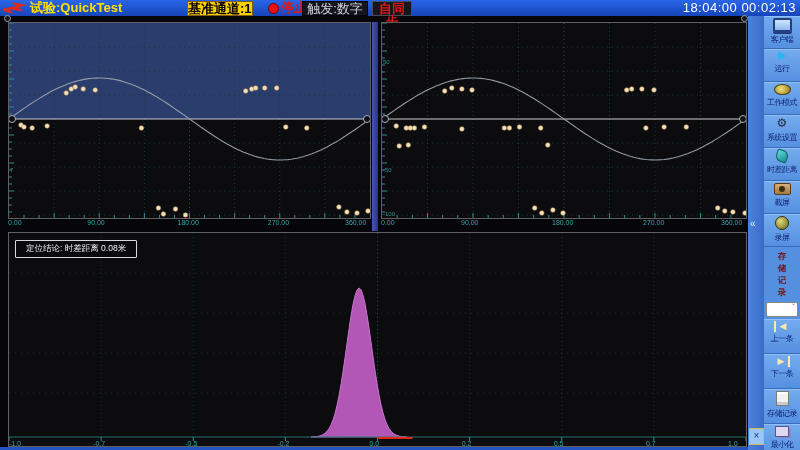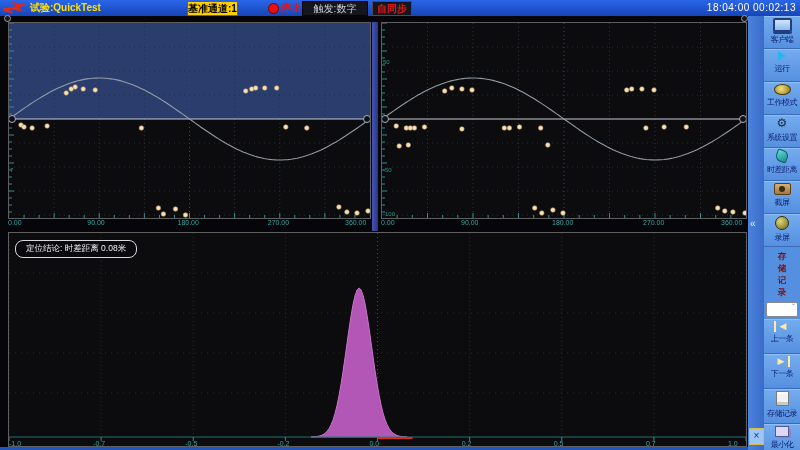--- a/index.html
+++ b/index.html
@@ -1,21 +1,21 @@
 <!DOCTYPE html>
 <html><head>
 <meta charset="utf-8">
 <style>
   html,body{margin:0;padding:0;background:#000;}
   #app{position:relative;width:800px;height:450px;background:#05050a;overflow:hidden;
        font-family:"Liberation Sans","DejaVu Sans",sans-serif;}
   
   #topbar{position:absolute;left:0;top:0;width:800px;height:16px;
           background:linear-gradient(#2a66e8,#1644b8);}
-  #topbar .abs{position:absolute;top:1px;height:13px;line-height:13px;font-size:10px;}
+  #topbar .abs{position:absolute;top:1px;height:13px;line-height:13px;font-size:13px;}
   #logo{position:absolute;left:3px;top:2px;width:24px;height:12px;background:#e02818;
         clip-path:polygon(0 55%,55% 35%,35% 0,100% 25%,65% 45%,85% 80%,25% 60%,45% 100%,0 75%);}
   #tb-title{left:30px;color:#ffe000;font-weight:bold;}
   #tb-base{left:187px;background:#ffd000;color:#000;font-weight:bold;font-size:9px;
            padding:0 0;border:1px solid #806000;}
   #tb-dot{position:absolute;left:268px;top:3px;width:9px;height:9px;border-radius:50%;
           background:#e81010;border:1px solid #700;}
   #tb-stop{left:281px;color:#e01818;font-weight:bold;font-size:9px;}
   #tb-trigger{left:302px;width:64px;background:#15151d;color:#cfcfd8;font-size:9px;
               text-align:center;border:1px solid #05050a;}
@@ -30,21 +30,21 @@
   #divider{position:absolute;left:372px;top:22px;width:6px;height:209px;
            background:linear-gradient(90deg,#4656b8,#2a3580);}
   .xlab{position:absolute;height:11px;}
   #chartL-x{left:8px;top:219px;width:363px;}
   #chartR-x{left:381px;top:219px;width:366px;}
   .xlab span,.blab span{position:absolute;color:#35a8a8;font-size:7px;top:0;}
   .ytick{position:absolute;left:1px;color:#2f9090;font-size:6px;}
   .ring{position:absolute;width:7px;height:7px;border:1px solid #9aa0a8;border-radius:50%;
         background:#14161c;box-sizing:border-box;}
   #resultbox{position:absolute;left:6px;top:7px;padding:2px 10px;border:1px solid #dadada;
-             border-radius:8px;color:#efefef;font-size:8.5px;background:rgba(10,10,14,.55);}
+             border-radius:1px;color:#efefef;font-size:8.5px;background:rgba(10,10,14,.55);}
   #bedge{position:absolute;left:0;top:447px;width:748px;height:3px;background:#2353c0;}
   
   #strip{position:absolute;left:748px;top:16px;width:16px;height:434px;
          background:linear-gradient(90deg,#4a82dc,#3a6cc8);}
   #collapse{position:absolute;left:2px;top:202px;color:#e8f0ff;font-size:10px;cursor:pointer;}
   #closebtn{position:absolute;left:1px;bottom:5px;width:13px;height:15px;background:#9cc6f6;
             border:1px solid #d8b84a;color:#123a8a;font-size:10px;line-height:13px;
             text-align:center;cursor:pointer;}
   #sidebar{position:absolute;left:764px;top:16px;width:36px;height:434px;background:#5590e0;}
   .sb-btn{height:31px;padding-top:0;text-align:center;cursor:pointer;

